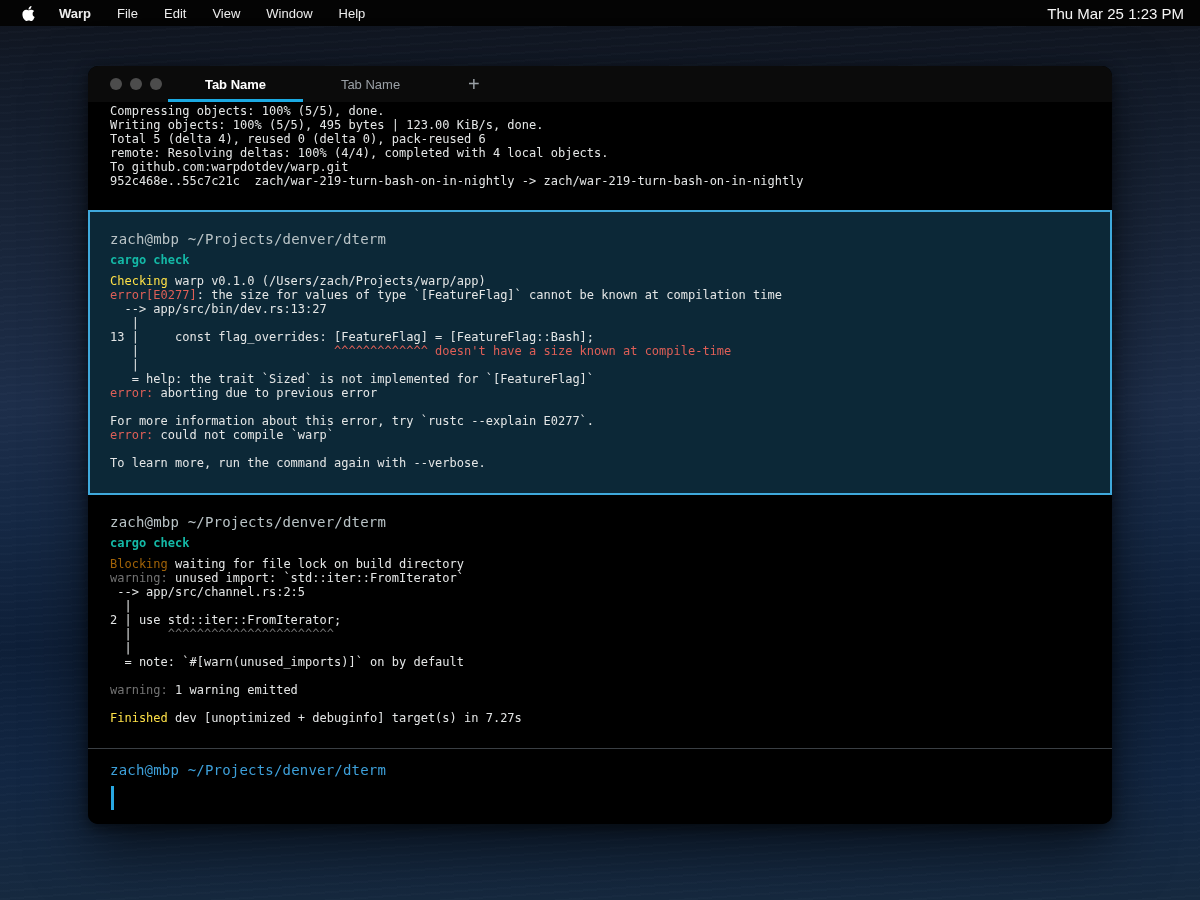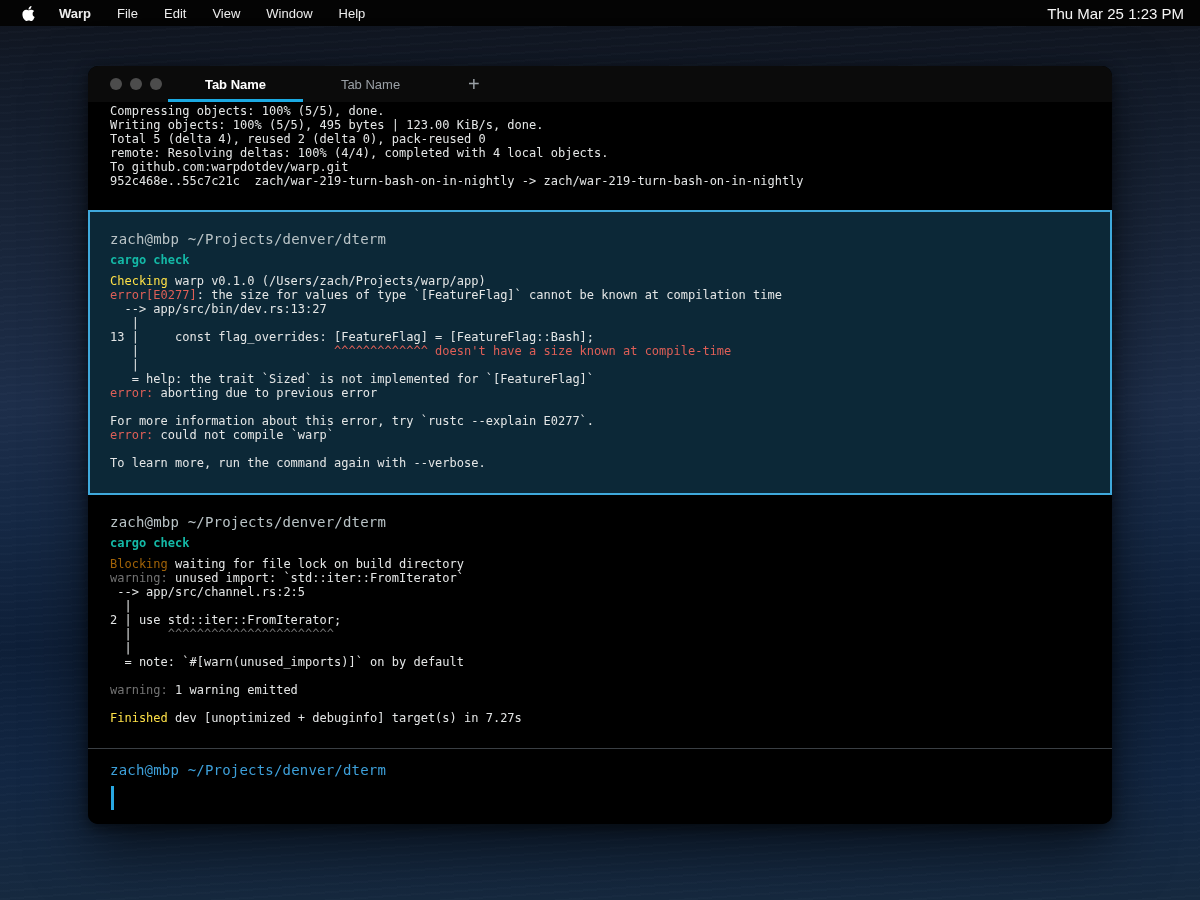--- a/index.html
+++ b/index.html
@@ -114,21 +114,21 @@
           <div class="tab active">Tab Name</div>
           <div class="tab">Tab Name</div>
         </div>
       <button class="newtab">+</button>
     </div>
     <div class="term" id="term">
         <div class="block scrollback">
           <div class="">
             <div class="line"><span class="s-plain">Compressing objects: 100% (5/5), done.</span></div>
             <div class="line"><span class="s-plain">Writing objects: 100% (5/5), 495 bytes | 123.00 KiB/s, done.</span></div>
-            <div class="line"><span class="s-plain">Total 5 (delta 4), reused 2 (delta 0), pack-reused 0</span></div>
+            <div class="line"><span class="s-plain">Total 5 (delta 4), reused 0 (delta 0), pack-reused 6</span></div>
             <div class="line"><span class="s-plain">remote: Resolving deltas: 100% (4/4), completed with 4 local objects.</span></div>
             <div class="line"><span class="s-plain">To github.com:warpdotdev/warp.git</span></div>
             <div class="line"><span class="s-plain">952c468e..55c7c21c  zach/war-219-turn-bash-on-in-nightly -&gt; zach/war-219-turn-bash-on-in-nightly</span></div>
           </div>
         </div>
         <div class="block highlighted">
           <div class="line prompt-line">zach@mbp ~/Projects/denver/dterm</div>
           <div class="line command-line">cargo check</div>
           <div class="output">
             <div class="line"><span class="s-green">Checking</span><span class="s-plain"> warp v0.1.0 (/Users/zach/Projects/warp/app)</span></div>

